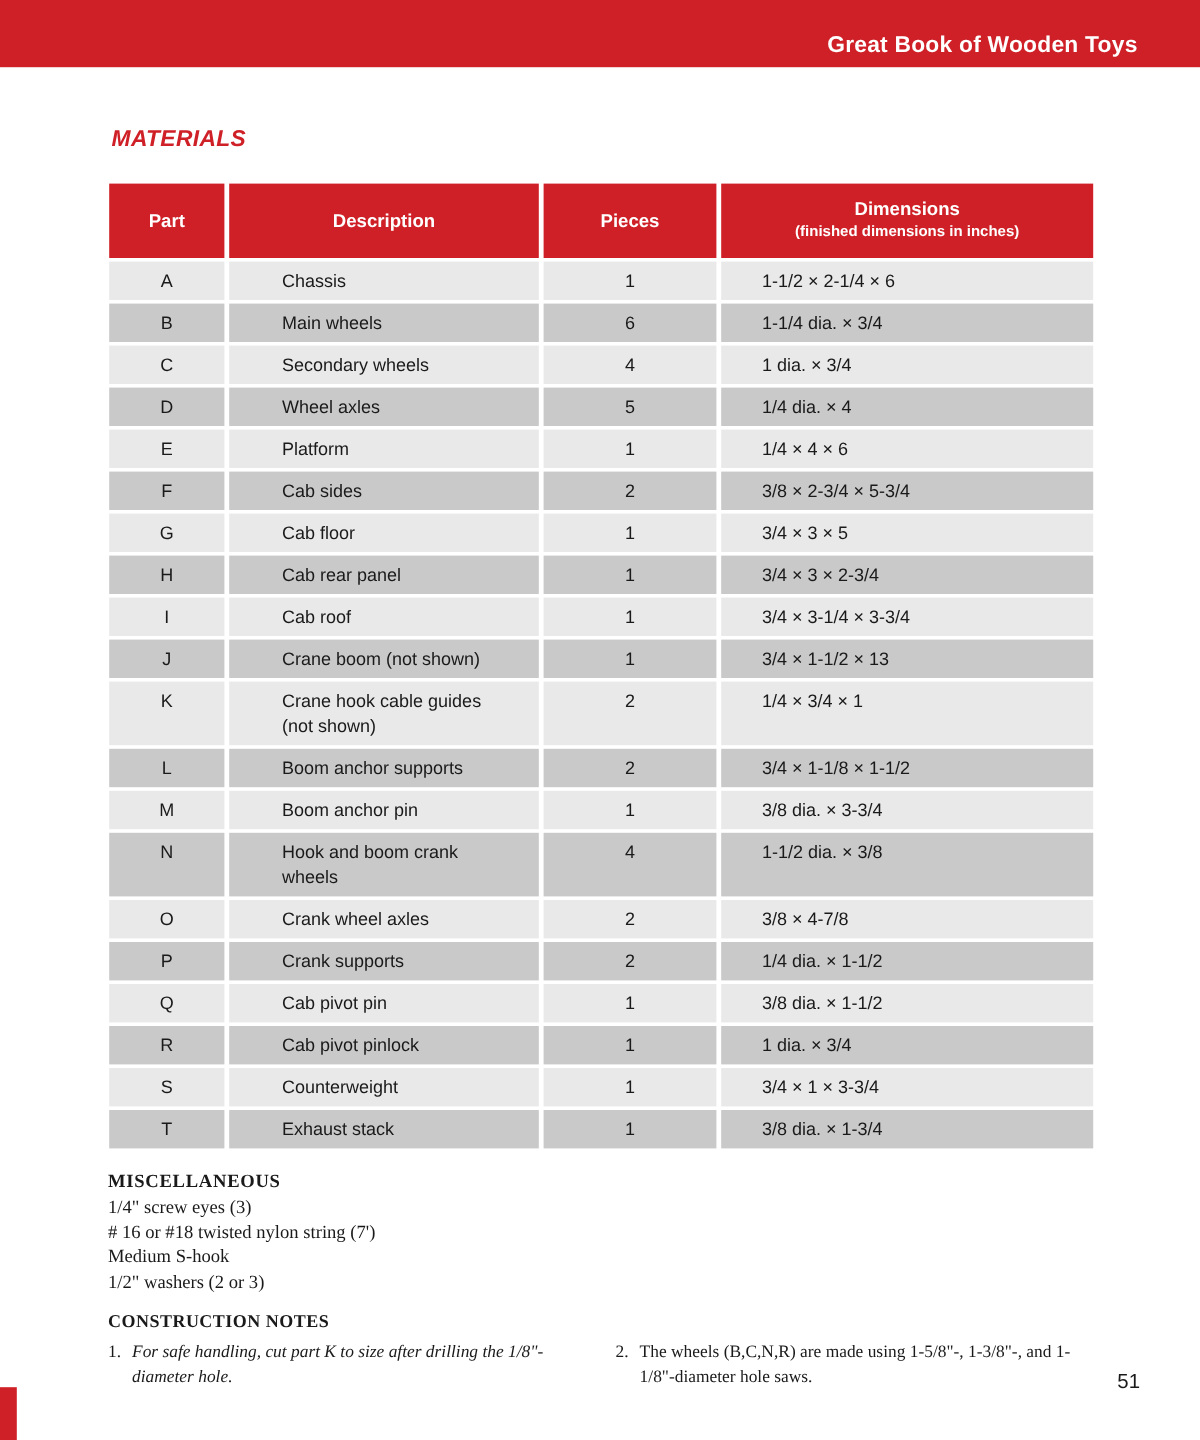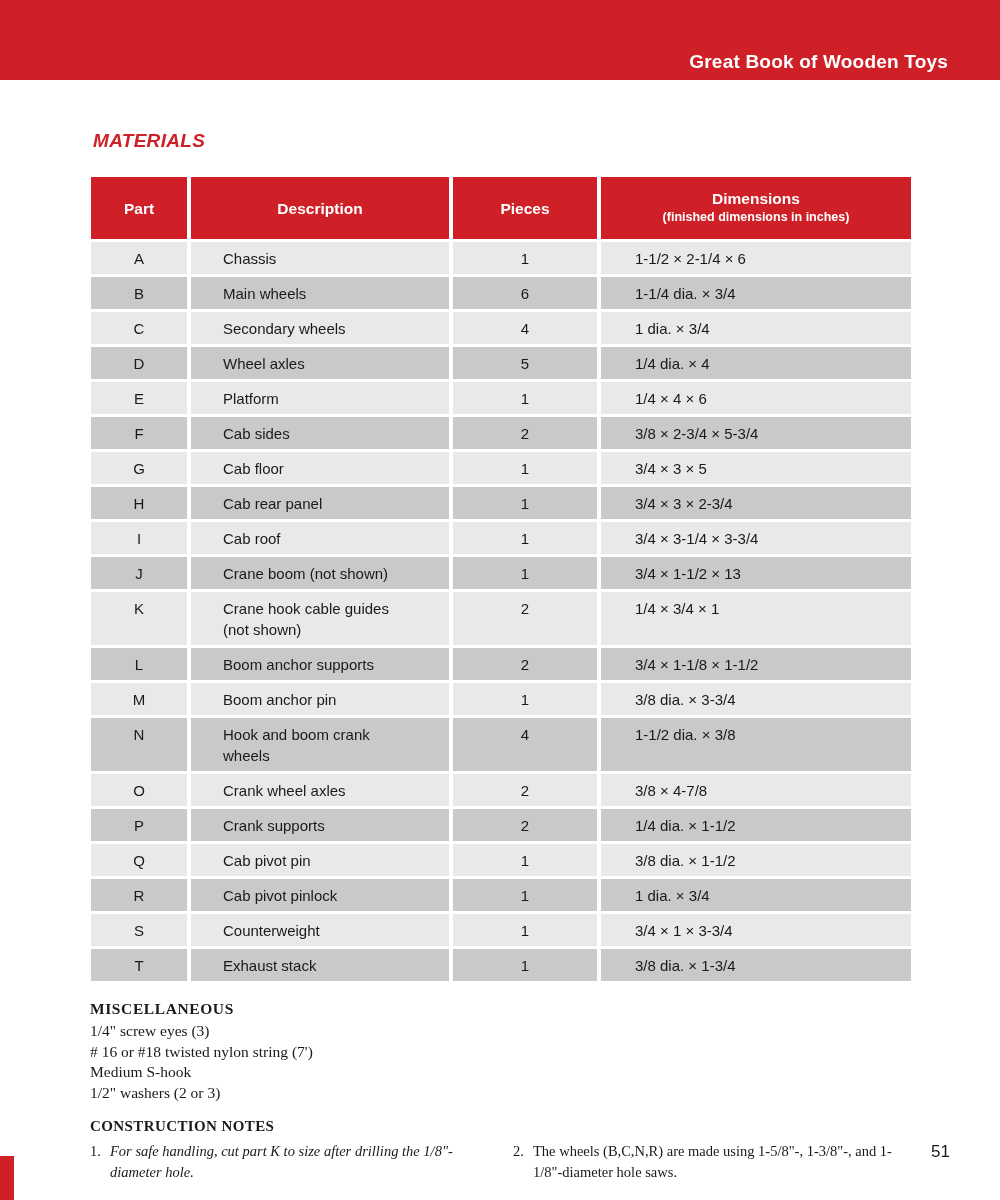--- a/index.html
+++ b/index.html
@@ -7,21 +7,21 @@
   body {
     position: relative;
     background: #ffffff;
     font-family: "Liberation Sans", sans-serif;
     color: #1a1a1a;
     overflow: hidden;
   }
 
   
   .top-banner {
-    width: 1000px; height: 80px;
+    width: 1000px; height: 56px;
     background: #cf2027;
     display: flex; justify-content: flex-end; align-items: flex-end;
     padding: 12px 52px 7px 0;
   }
   .banner-title {
     color: #ffffff; font-weight: bold; font-size: 19px; letter-spacing: 0.2px;
   }
 
   
   .section-title {
@@ -52,21 +52,21 @@
 
   td {
     font-size: 15px; line-height: 21px;
     vertical-align: top;
     padding-top: 6px; padding-bottom: 5px;
     height: 32px;
   }
   tbody tr:nth-child(odd) td { background: #e9e9e9; }
   tbody tr:nth-child(even) td { background: #c9c9ca; }
   td.col-part, td.col-pieces { text-align: center; }
-  td.col-desc { padding-left: 32px; white-space: pre-line; }
+  td.col-desc { padding-left: 44px; white-space: pre-line; }
   td.col-dims { padding-left: 34px; }
 
   
   .misc-section { margin: 16px 0 0 90px; font-family: "Liberation Serif", serif; }
   .misc-heading {
     font-size: 15.5px; font-weight: bold; letter-spacing: 0.6px; margin-bottom: 3px;
   }
   .misc-item { font-size: 15.5px; line-height: 20.5px; }
 
   .notes-section { margin: 15px 0 0 90px; font-family: "Liberation Serif", serif; }

